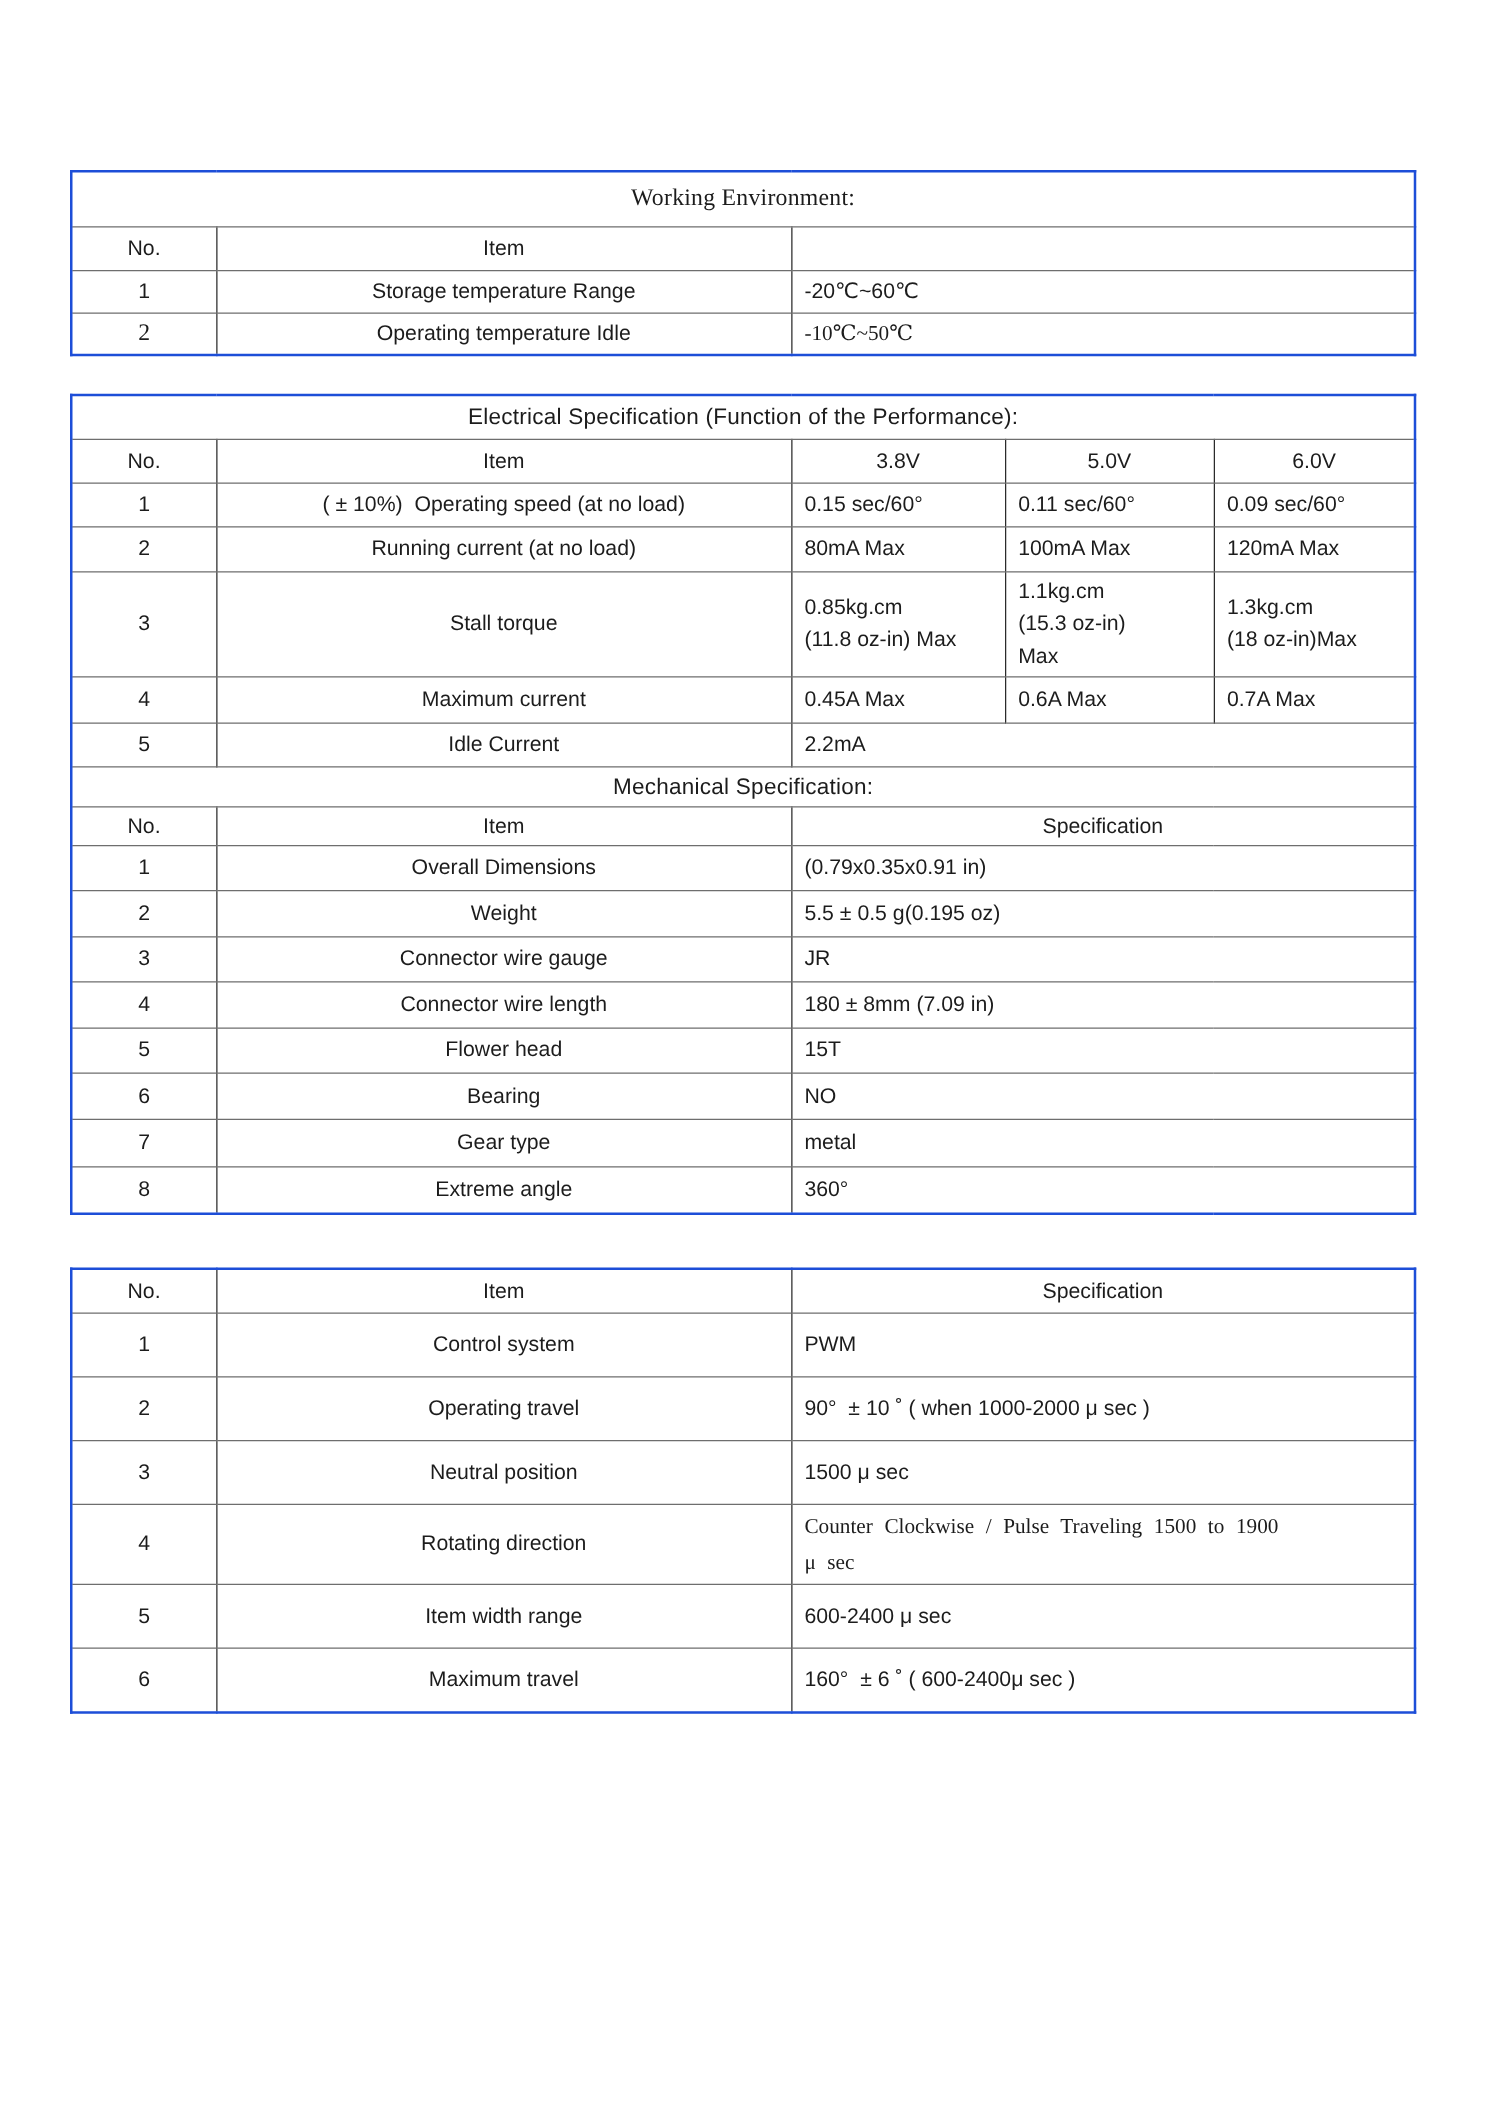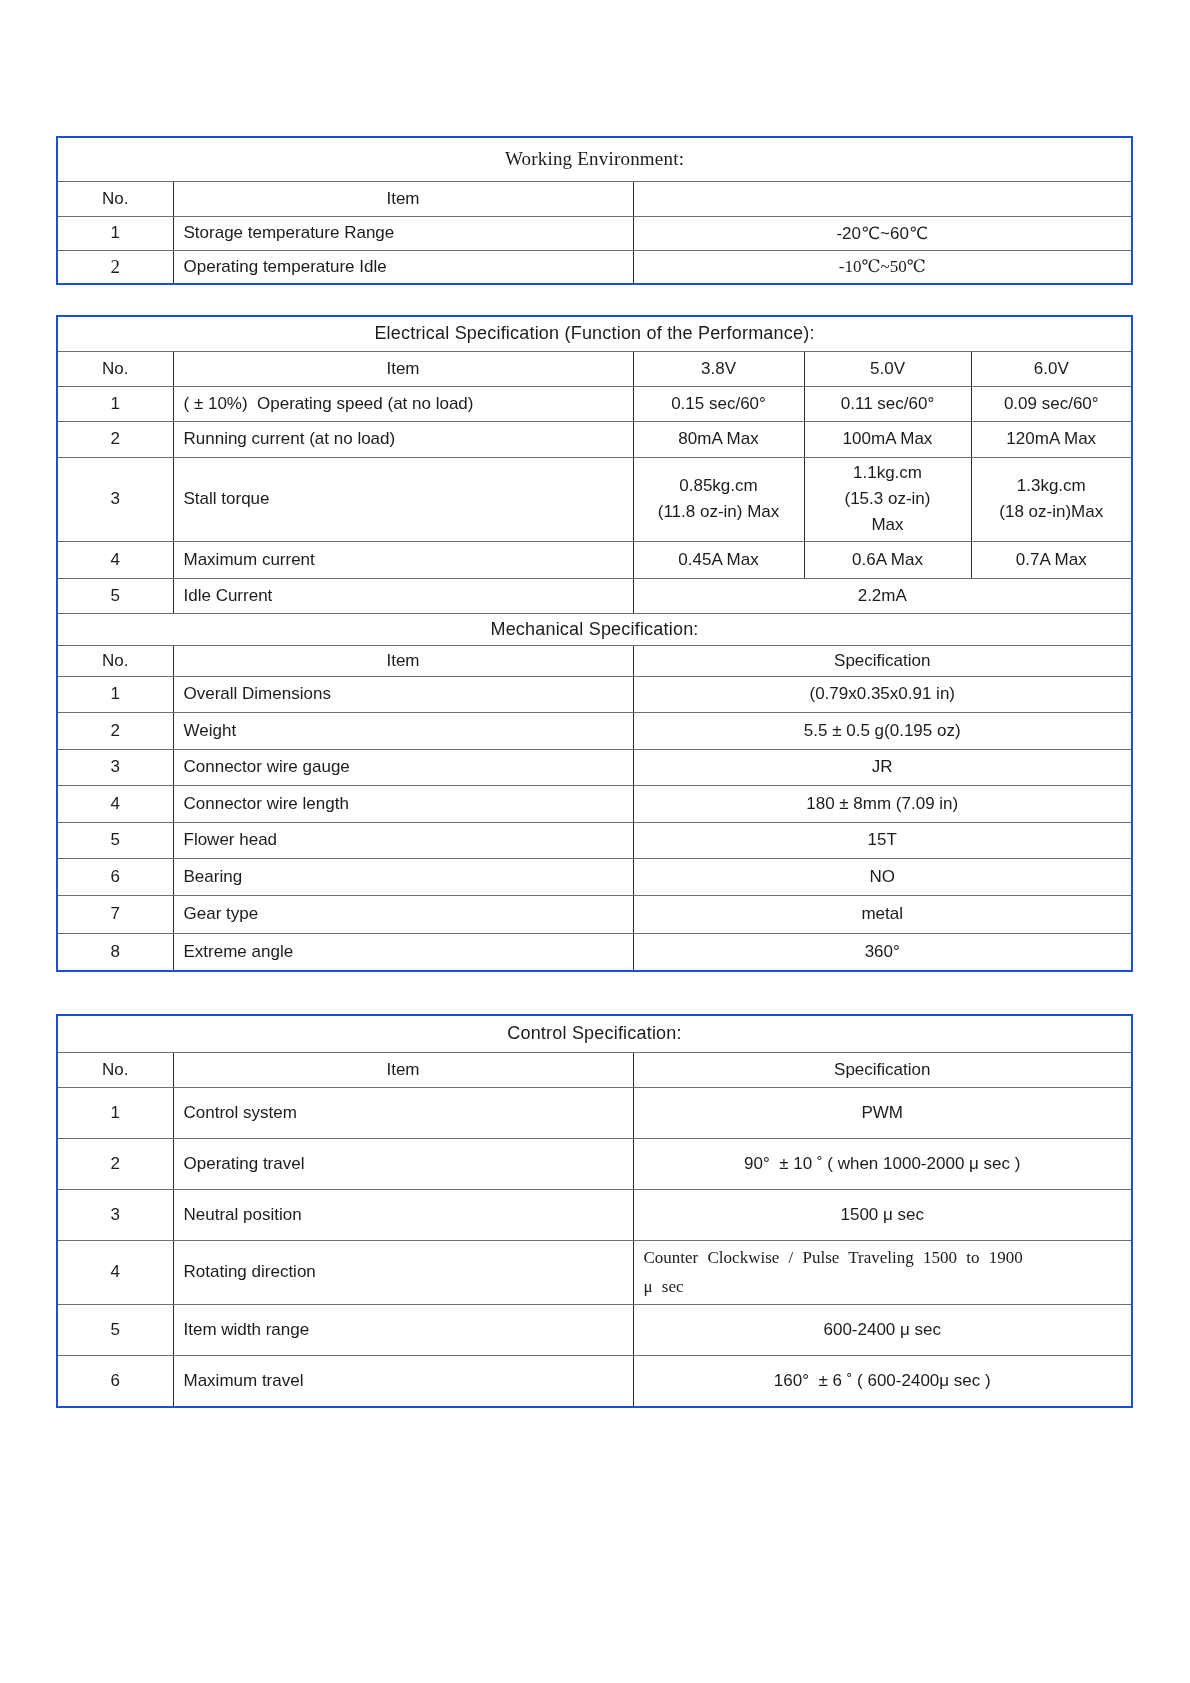--- a/index.html
+++ b/index.html
@@ -33,22 +33,22 @@
   .title-cell{
     text-align:center;
     font-size:18px;
     letter-spacing:.2px;
   }
   .serif{
     font-family:"Liberation Serif","DejaVu Serif",serif;
     font-size:19px;
   }
   .no{text-align:center;}
-  .item{text-align:left;padding-left:22px;white-space:pre-wrap;}
-  .val{text-align:center;white-space:pre-wrap;}
+  .item{text-align:center;padding-left:22px;white-space:pre-wrap;}
+  .val{white-space:pre-wrap;}
   .hdr{text-align:center;}
   .val-left{
     text-align:left;
     padding-left:12px;
     padding-right:12px;
     white-space:pre-wrap;
     word-spacing:5px;
     line-height:1.75;
     font-family:Liberation Serif, serif;
   }
@@ -198,23 +198,20 @@
   </tbody>
     </table>
 
   <table class="tbl t-control">
     <colgroup>
         <col style="width:116px">
         <col style="width:460px">
         <col style="width:499px">
       </colgroup>
     <tbody>
-        <tr style="height:37px">
-      <th colspan="3" class="title-cell">Control Specification:</th>
-    </tr>
     <tr style="height:35px">
       <td class="hdr">No.</td>
       <td class="hdr">Item</td>
       <td class="hdr">Specification</td>
     </tr>
     <tr style="height:51px">
       <td class="no">1</td>
       <td class="item">Control system</td>
       <td class="val">PWM</td>
     </tr>

